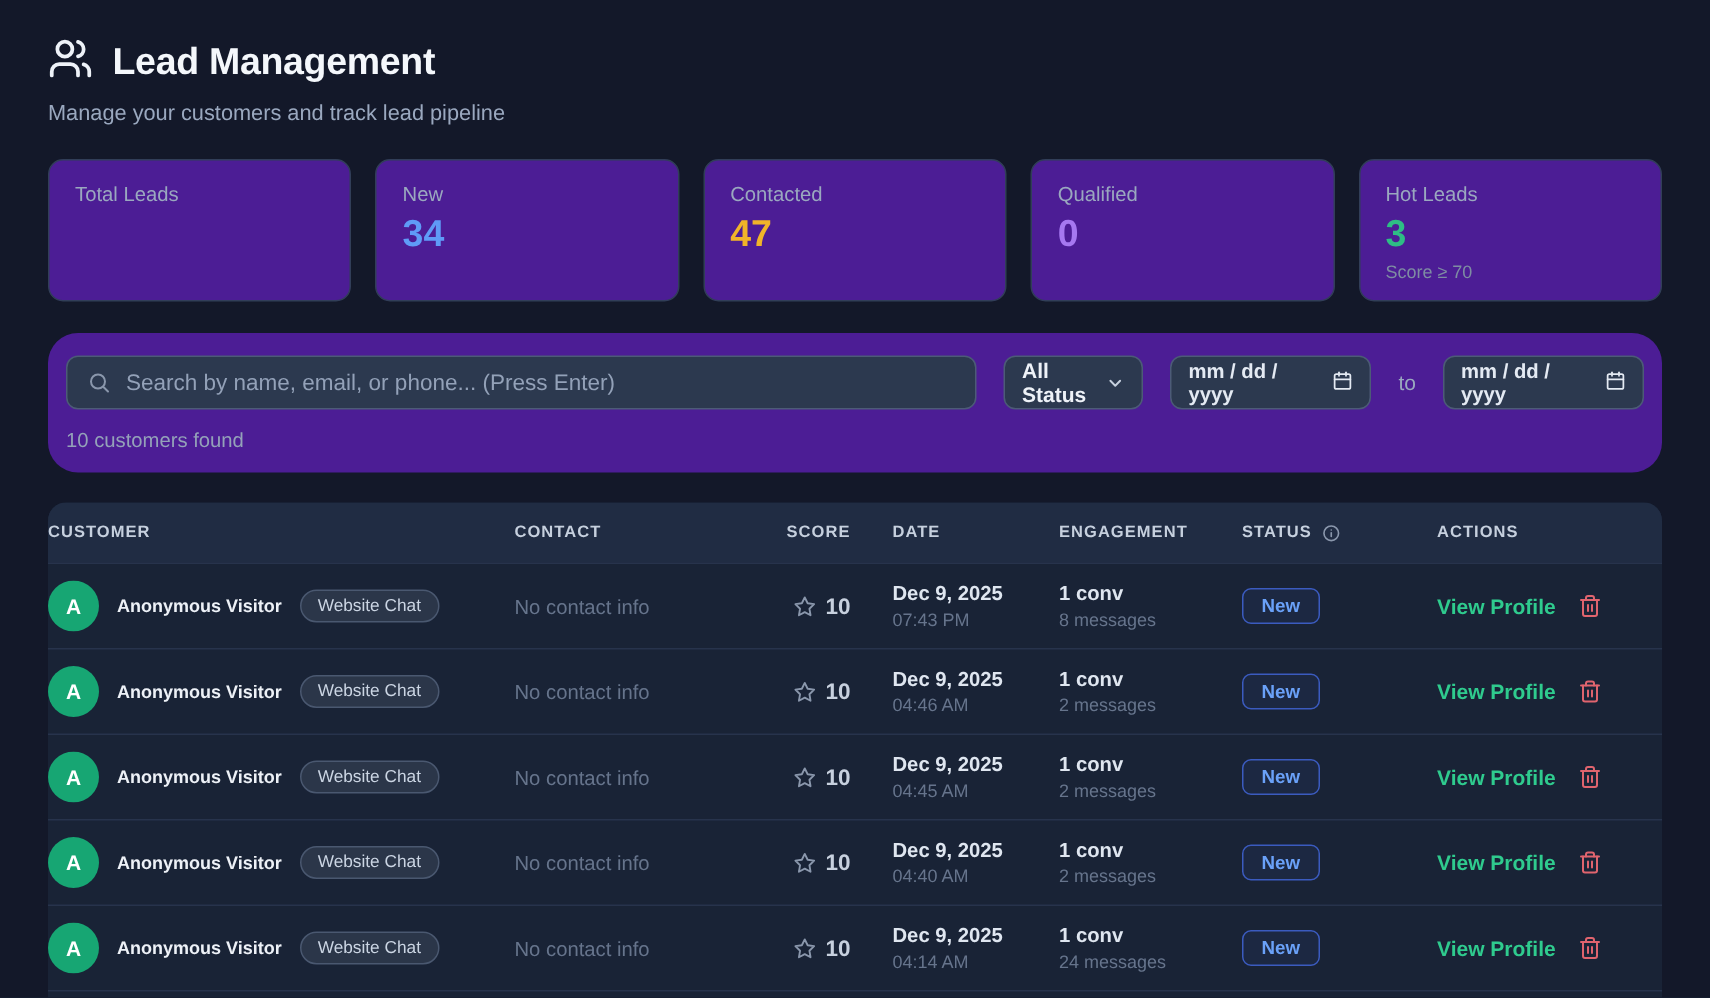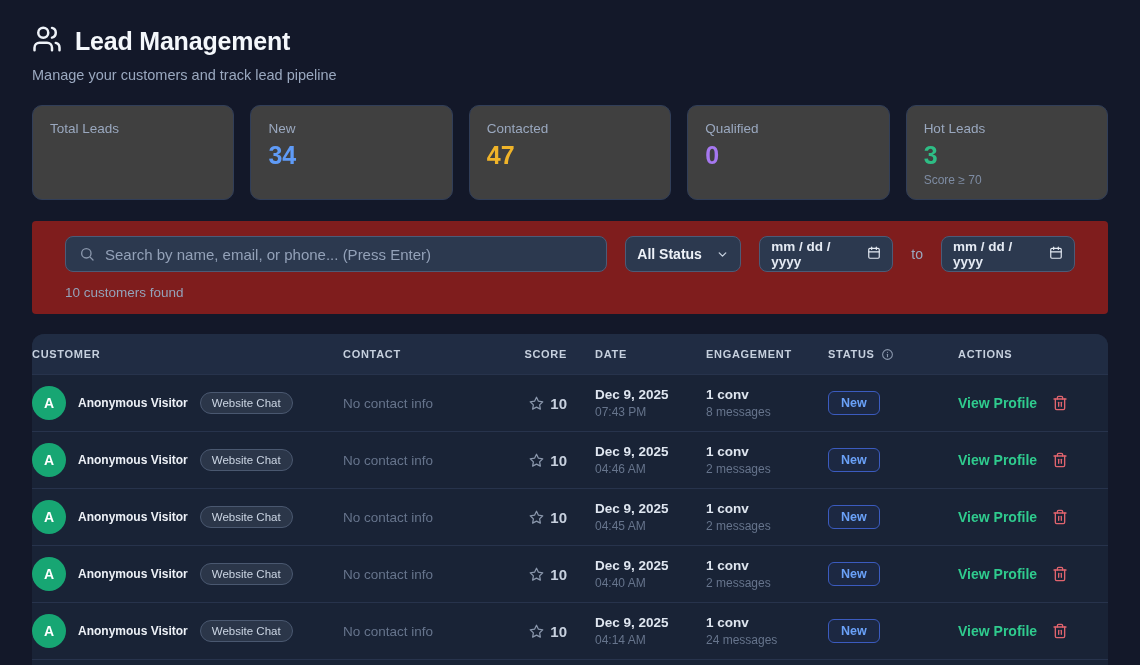--- a/index.html
+++ b/index.html
@@ -12,45 +12,45 @@
   .page { padding: 24px 32px 0; }
 
   
   .header-row { display: flex; align-items: center; gap: 13px; }
   .title { font-size: 25px; font-weight: 800; color: #f4f7fb; letter-spacing: -0.2px; }
   .subtitle { margin-top: 9px; font-size: 14.5px; color: #9aa8bf; }
 
   
   .stats { display: flex; gap: 16px; margin-top: 22px; }
   .stat-card {
-    flex: 1; height: 95px; background: #404040;
+    flex: 1; height: 95px; background: #4c1d95;
     border: 1px solid #313e58; border-radius: 10px; padding: 15px 17px;
   }
   .stat-label { font-size: 13.5px; color: #9aa8bf; }
   .stat-value { font-size: 25px; font-weight: 800; margin-top: 5px; }
   .stat-note { font-size: 12px; color: #7e8ca3; margin-top: 3px; }
 
   
-  .filter-panel { margin-top: 21px; background: #7f1d1d; border-radius: 4px; padding: 15px 33px 14px; }
+  .filter-panel { margin-top: 21px; background: #4c1d95; border-radius: 20px; padding: 15px 12px 14px; }
   .filter-row { display: flex; align-items: center; gap: 18px; }
   .search-box {
     flex: 1; display: flex; align-items: center; gap: 10px;
     background: #2c394f; border: 1px solid #4c5b77; border-radius: 8px;
     height: 36px; padding: 0 13px;
   }
   .search-box input {
     flex: 1; background: transparent; border: none; outline: none;
     color: #dfe6f0; font-size: 15px; font-family: "Liberation Sans", sans-serif;
   }
   .search-box input::placeholder { color: #93a1b8; }
   .ctrl {
     height: 36px; background: #2c394f; border: 1px solid #4c5b77; border-radius: 8px;
     display: flex; align-items: center; padding: 0 11px; cursor: pointer;
   }
-  .select-box { width: 116px; justify-content: space-between; color: #eef2f8; font-size: 14px; font-weight: 700; }
+  .select-box { width: 93px; justify-content: space-between; color: #eef2f8; font-size: 14px; font-weight: 700; }
   .date-box { width: 134px; justify-content: space-between; gap: 7px; color: #e4eaf3; font-size: 13.5px; font-weight: 600; }
   .to-label { color: #9aa8bf; font-size: 14px; }
   .results { margin-top: 13px; font-size: 13.5px; color: #94a2b9; }
 
   
   .table { margin-top: 20px; background: #192336; border-radius: 12px 12px 0 0; overflow: hidden; }
   .thead, .trow {
     display: grid;
     grid-template-columns: 311px 175px 49px 139px 122px 130px 1fr;
     align-items: center; padding: 0 0;

